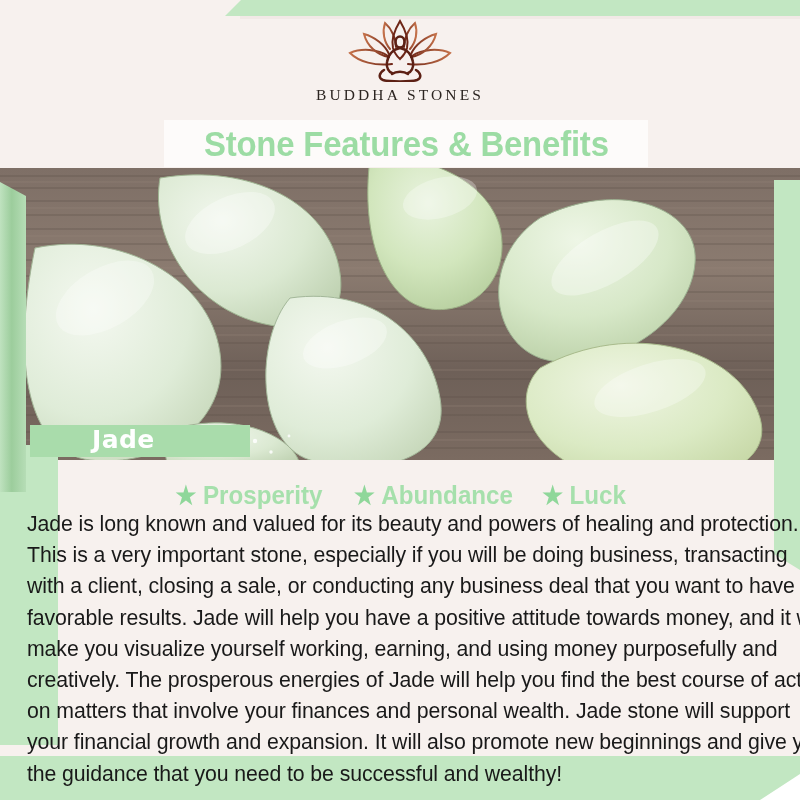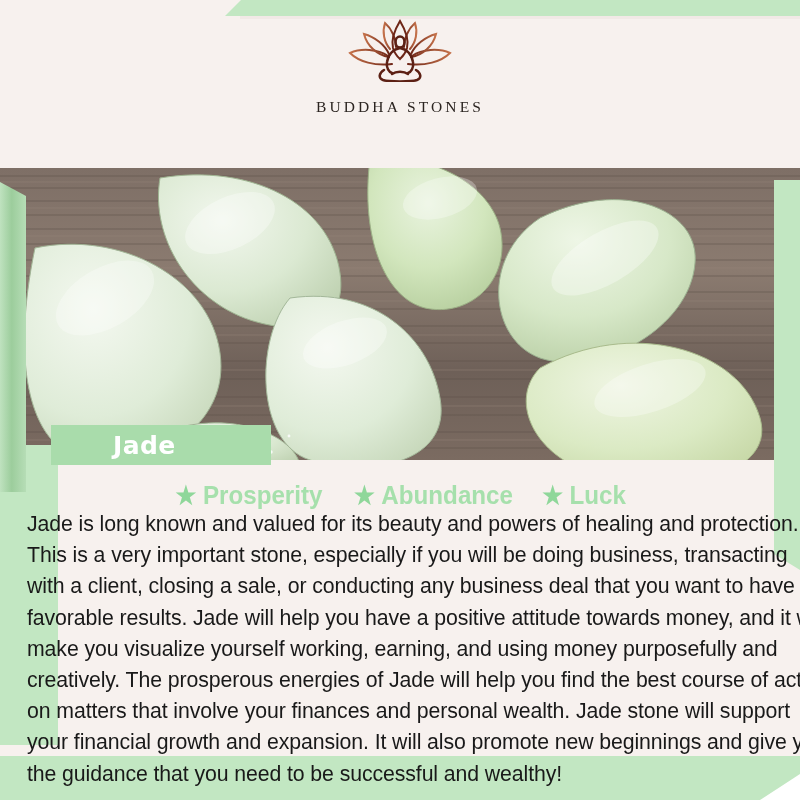--- a/index.html
+++ b/index.html
@@ -108,21 +108,21 @@
     justify-content: flex-start;
     padding-top: 18px;
     box-sizing: border-box;
   }
   .logo-mark {
     width: 128px;
     height: 64px;
     display: block;
   }
   .brand-name {
-    margin-top: 16px;
+    margin-top: 4px;
     font-family: "Liberation Serif", serif;
     font-size: 15.5px;
     letter-spacing: 3.1px;
     color: #2b2420;
     font-weight: 400;
     white-space: nowrap;
   }
 
   
   .title-banner {
@@ -159,26 +159,24 @@
     background: #6f6058;
   }
   .photo svg { display: block; }
 
   
   .stone-label {
     position: absolute;
     top: 425px;
     left: 30px;
     width: 220px;
-    height: 40px;
+    height: 32px;
     background: #a9dcab;
     z-index: 5;
     display: flex;
-    align-items: center;
-    margin-left: 21px;
   }
   .stone-label-text {
     margin-left: 62px;
     color: #ffffff;
     font-size: 25px;
     font-weight: 700;
     letter-spacing: 0.4px;
     font-family: "DejaVu Sans", sans-serif;
   }
 
@@ -280,20 +278,23 @@
           <path d="M128 60 C142 62 152 74 154 88 C156 100 150 108 144 110"></path>
 
           <path d="M96 104 C86 110 84 120 94 124 C106 128 150 128 162 124 C172 120 170 110 160 104"></path>
           <path d="M112 112 C120 106 136 106 144 112"></path>
         </g>
       </svg>
     </span>
     <div class="brand-name">BUDDHA STONES</div>
   </div>
 
+  <div class="title-banner">
+    <div class="title-text">Stone Features &amp; Benefits</div>
+  </div>
 
   <div class="photo">
     <svg width="800" height="292" viewBox="0 0 800 292" xmlns="http://www.w3.org/2000/svg">
       <defs>
         <linearGradient id="wood" x1="0" y1="0" x2="0" y2="1">
           <stop offset="0%" stop-color="#7e6f66"></stop>
           <stop offset="35%" stop-color="#8b7b70"></stop>
           <stop offset="70%" stop-color="#6e6058"></stop>
           <stop offset="100%" stop-color="#7b6b61"></stop>
         </linearGradient>

